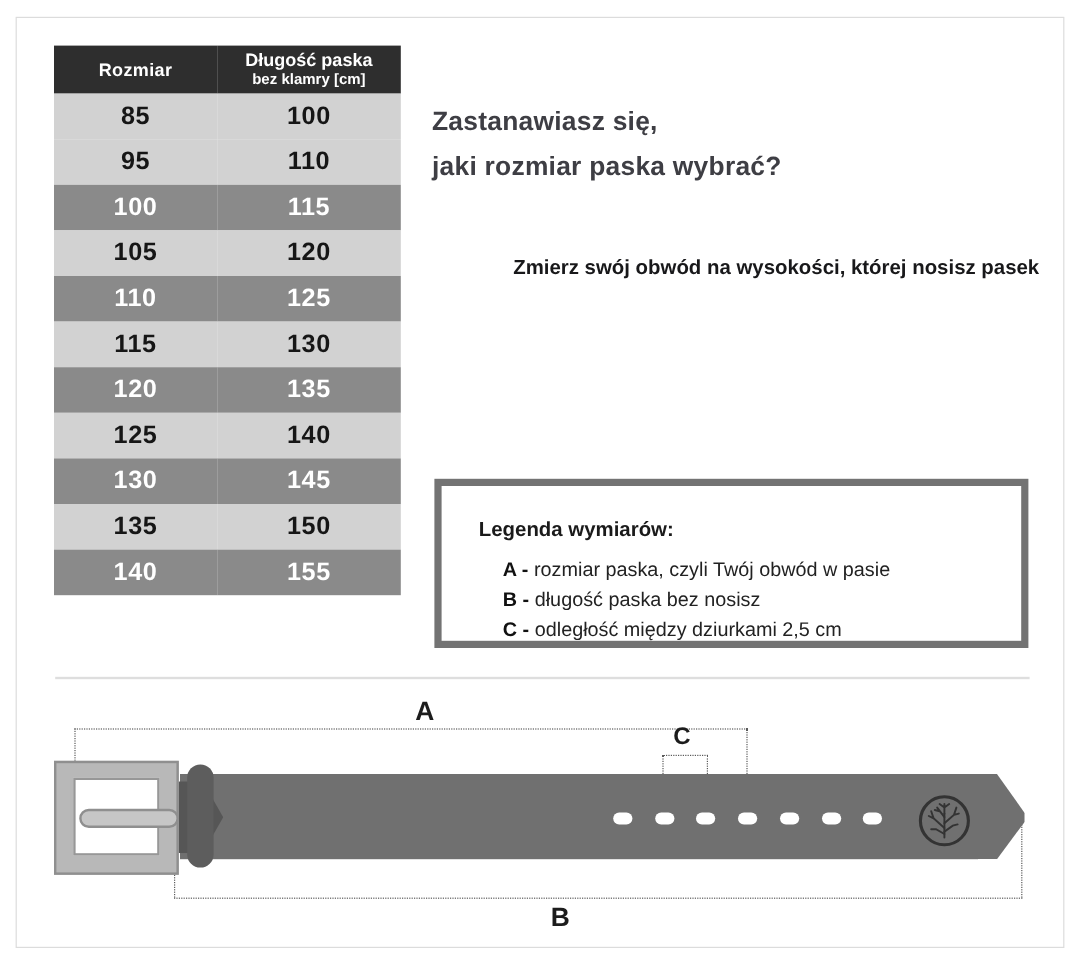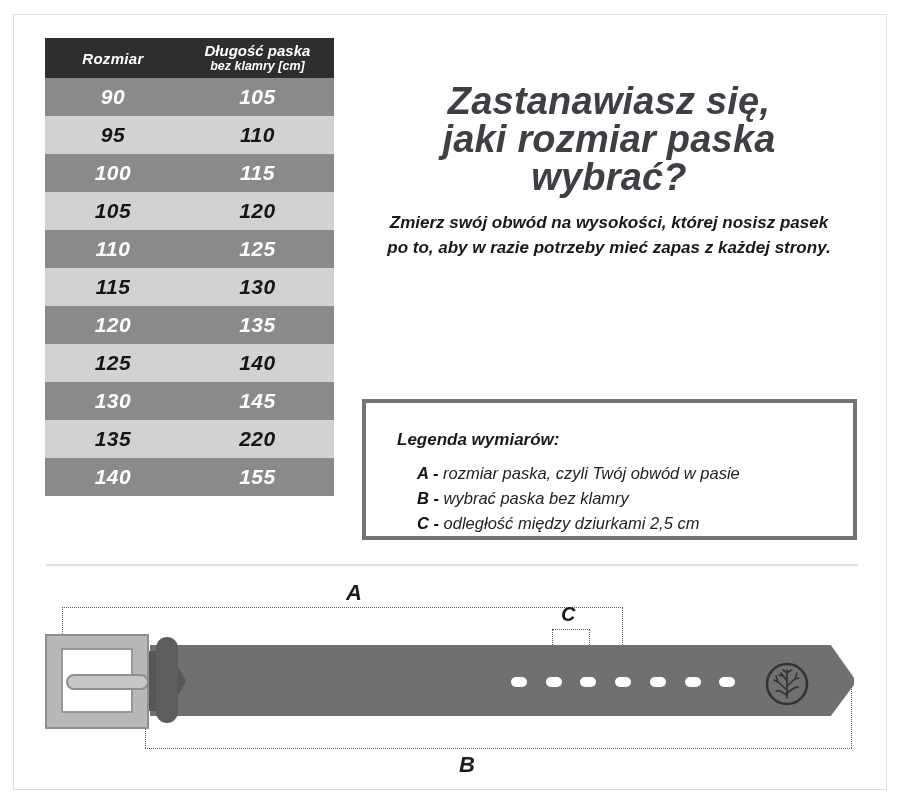--- a/index.html
+++ b/index.html
@@ -1,44 +1,44 @@
 <!DOCTYPE html>
 <html><head>
 <meta charset="utf-8">
 <style>
   * { margin: 0; padding: 0; box-sizing: border-box; }
   html, body { width: 900px; height: 802px; background: #ffffff;
     font-family: "Liberation Sans", sans-serif; color: #1a1a1a; overflow: hidden; }
-  .stage { position: relative; width: 900px; height: 784px; background: #fff; font-style: italic; }
+  .stage { position: relative; width: 900px; height: 784px; background: #fff; }
   .frame { position: absolute; left: 13px; top: 14px; width: 874px; height: 776px;
     border: 1px solid #dcdcdc; background: #fff; }
 
   
   .size-table { position: absolute; left: 45px; top: 38px; width: 289px;
     border-collapse: collapse; table-layout: fixed; }
   .size-table th { background: #2e2e2e; color: #fff; height: 40px;
     vertical-align: middle; font-weight: bold; }
   .th1 { width: 47%; font-size: 15px; letter-spacing: .3px; }
   .th2 { width: 53%; }
   .th2 .l1 { font-size: 15px; line-height: 16px; }
   .th2 .l2 { font-size: 12.5px; line-height: 14px; font-weight: bold; }
   .size-table td { height: 38px; text-align: center; vertical-align: middle;
     font-size: 21px; font-weight: bold; letter-spacing: .5px; }
   .row-light td { background: #d2d2d2; color: #161616; }
   .row-dark  td { background: #8a8a8a; color: #ffffff; }
 
   
   .headline { position: absolute; left: 360px; top: 82px; width: 498px;
-    text-align: center; font-size: 38px; line-height: 38px; font-weight: bold;
+    font-size: 22px; line-height: 38px; font-weight: bold;
     color: #3e3e44; letter-spacing: .2px; }
   .intro-par { position: absolute; left: 352px; top: 211px; width: 514px;
-    text-align: center; font-size: 17px; line-height: 24.5px; font-weight: bold;
+    text-align: right; font-size: 17px; line-height: 24.5px; font-weight: bold;
     color: #18181a; }
   .legend-box { position: absolute; left: 362px; top: 399px; width: 495px;
-    height: 141px; border: 4px solid #737373; background: #fff;
+    height: 141px; border: 6px solid #737373; background: #fff;
     padding: 27px 20px 0 31px; }
   .legend-title { font-size: 17px; font-weight: bold; margin-bottom: 11px; }
   .legend-item { font-size: 16.5px; line-height: 25px; color: #222; margin-left: 20px; }
   .legend-item b { color: #111; }
 
   
   .divider { position: absolute; left: 46px; top: 564px; width: 812px; height: 2px;
     background: #dedede; }
   .dim { position: absolute; border: 0 dotted #5a5a5a; }
   .dim.h { border-top-width: 1.6px; height: 0; }
@@ -75,23 +75,23 @@
     <thead>
       <tr>
         <th class="th1">Rozmiar</th>
         <th class="th2">
           <div class="l1">Długość paska</div>
           <div class="l2">bez klamry [cm]</div>
         </th>
       </tr>
     </thead>
     <tbody>
-        <tr class="row-dark">
-          <td>90</td>
-          <td>105</td>
+        <tr class="row-light">
+          <td>85</td>
+          <td>100</td>
         </tr>
         <tr class="row-light">
           <td>95</td>
           <td>110</td>
         </tr>
         <tr class="row-dark">
           <td>100</td>
           <td>115</td>
         </tr>
         <tr class="row-light">
@@ -113,48 +113,47 @@
         <tr class="row-light">
           <td>125</td>
           <td>140</td>
         </tr>
         <tr class="row-dark">
           <td>130</td>
           <td>145</td>
         </tr>
         <tr class="row-light">
           <td>135</td>
-          <td>220</td>
+          <td>150</td>
         </tr>
         <tr class="row-dark">
           <td>140</td>
           <td>155</td>
         </tr>
       </tbody>
   </table>
 
   <div class="headline">
     <div>Zastanawiasz się,</div>
     <div>jaki rozmiar paska wybrać?</div>
   </div>
 
   <div class="intro-par">
     <div>Zmierz swój obwód na wysokości, której nosisz pasek</div>
-    <div>po to, aby w razie potrzeby mieć zapas z każdej strony.</div>
   </div>
 
   <div class="legend-box">
     <div class="legend-title">Legenda wymiarów:</div>
     <div class="legend-item">
       <b>A -</b>
       <span>rozmiar paska, czyli Twój obwód w pasie</span>
     </div>
     <div class="legend-item">
       <b>B -</b>
-      <span>wybrać paska bez klamry</span>
+      <span>długość paska bez nosisz</span>
     </div>
     <div class="legend-item">
       <b>C -</b>
       <span>odległość między dziurkami 2,5 cm</span>
     </div>
   </div>
 
   <div class="divider"></div>
 
   <div class="dim v" style="left:62px;  top:607px; height:27px;"></div>

